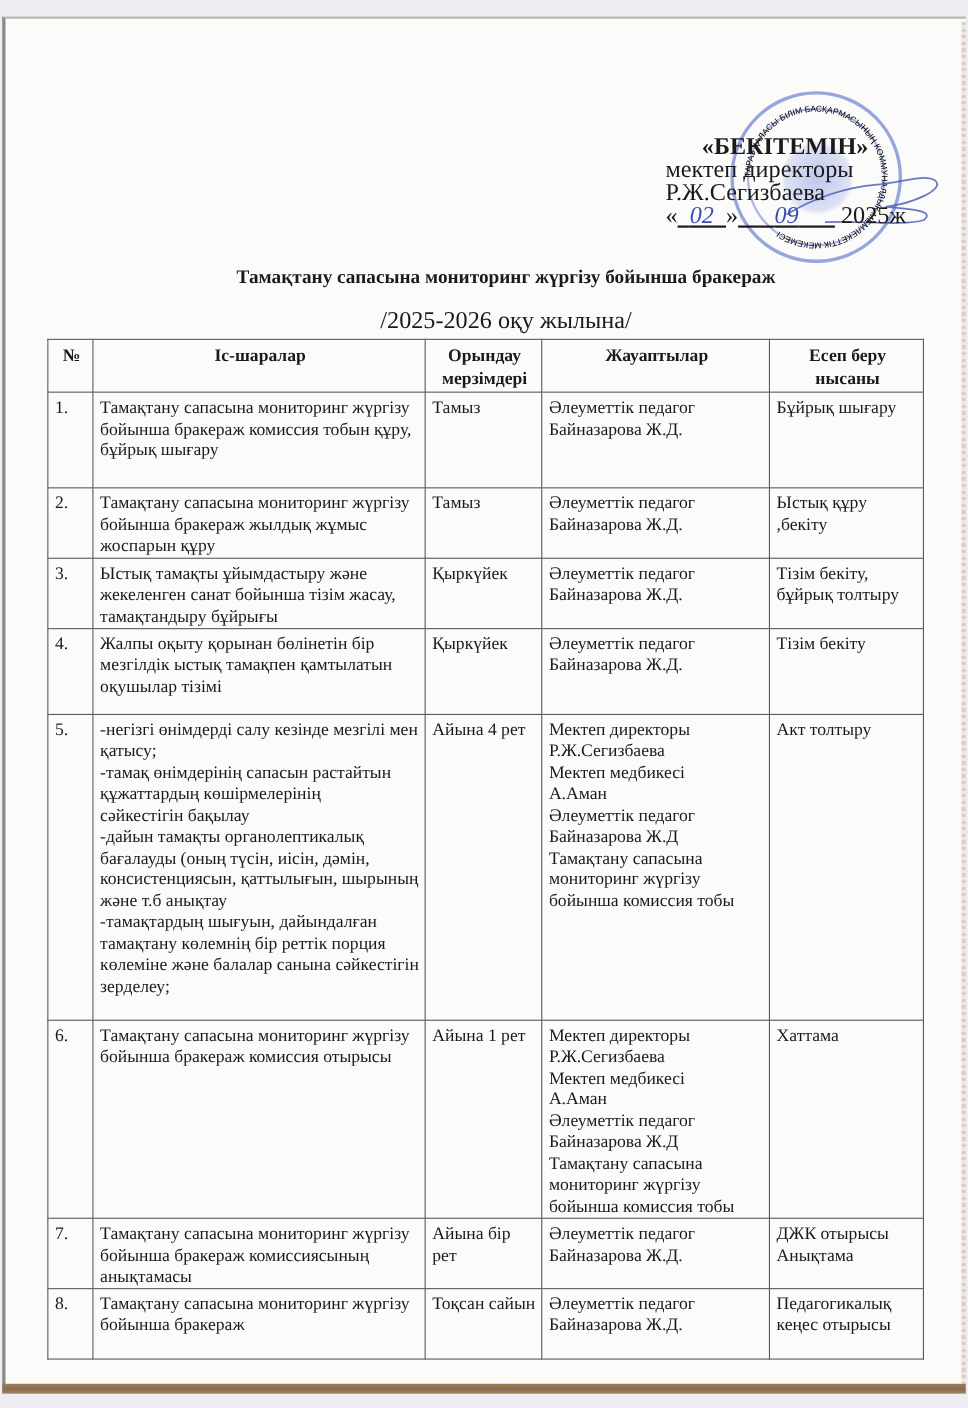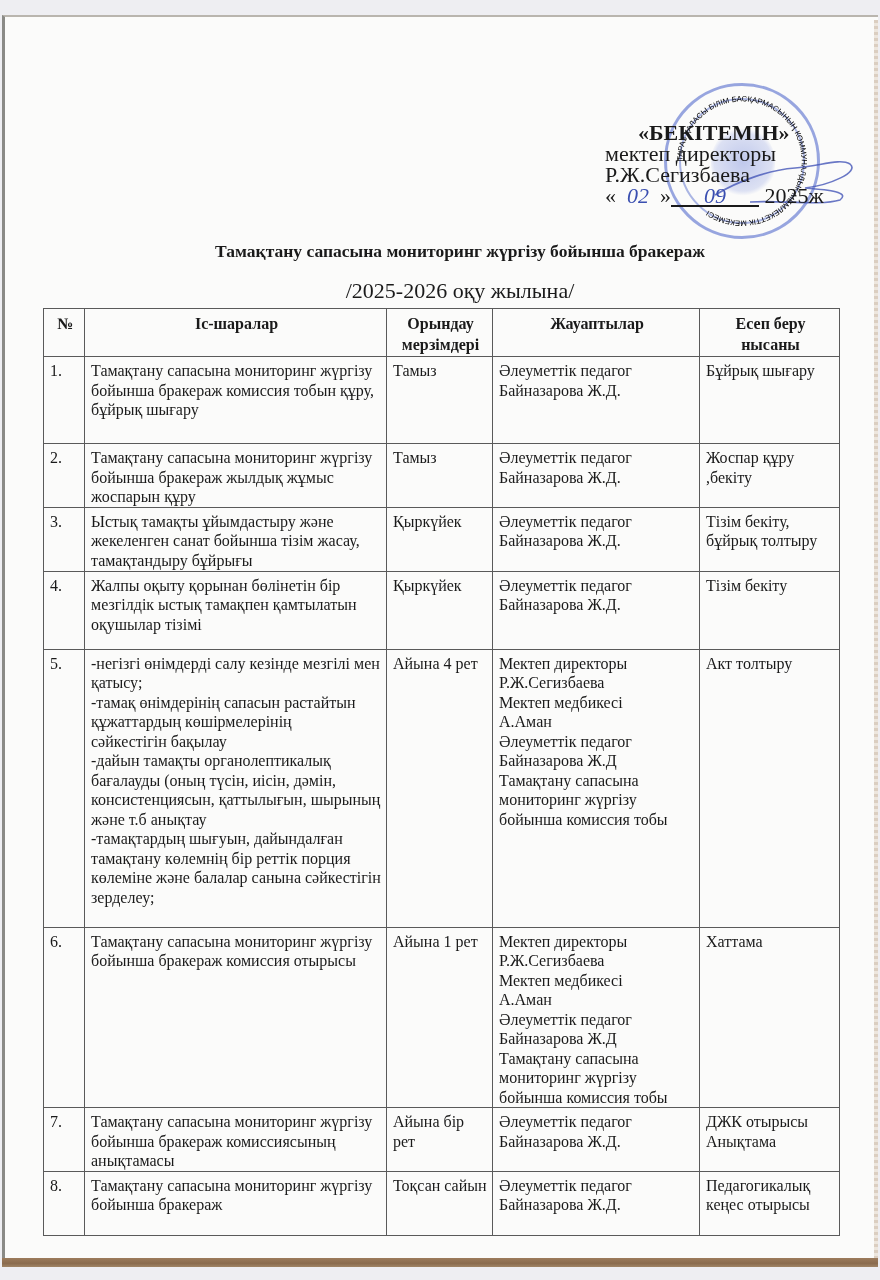--- a/index.html
+++ b/index.html
@@ -100,21 +100,21 @@
 </div>
 
 <svg class="signature" viewBox="0 0 150 60">
   <path d="M5,45 C30,30 60,20 85,18 C110,16 130,8 140,14 C150,22 120,35 95,38 C120,40 140,42 130,50 C110,56 70,50 40,52" fill="none" stroke="#4556b8" stroke-width="1.6" opacity=".8"></path>
 </svg>
 
 <div class="approve">
   <div class="title line">«БЕКІТЕМІН»</div>
   <div class="line">мектеп директоры</div>
   <div class="line">Р.Ж.Сегизбаева</div>
-  <div class="line"><span>«</span><span style="">&nbsp;&nbsp;<span class="date-day">02</span>&nbsp;&nbsp;</span><span>»</span><span style="text-decoration:underline;">&nbsp;&nbsp;&nbsp;&nbsp;&nbsp;&nbsp;<span class="date-month">09</span>&nbsp;&nbsp;&nbsp;&nbsp;&nbsp;&nbsp;</span>&nbsp;<span>2025ж</span></div>
+  <div class="line"><span>«</span><span style="text-decoration:underline;">&nbsp;&nbsp;<span class="date-day">02</span>&nbsp;&nbsp;</span><span>»</span><span style="text-decoration:underline;">&nbsp;&nbsp;&nbsp;&nbsp;&nbsp;&nbsp;<span class="date-month">09</span>&nbsp;&nbsp;&nbsp;&nbsp;&nbsp;&nbsp;</span>&nbsp;<span>2025ж</span></div>
 </div>
 
 <div class="doc-title">
   <div>Тамақтану сапасына мониторинг жүргізу бойынша бракераж</div>
 </div>
 <div class="doc-sub">/2025-2026 оқу жылына/</div>
 
 <table class="plan">
   <colgroup>
       <col class="c1">
@@ -138,21 +138,21 @@
     <td class="ml">Әлеуметтік педагог
 Байназарова Ж.Д.</td>
     <td class="ml">Бұйрық шығару</td>
   </tr>
   <tr class="r2">
     <td>2.</td>
     <td class="ml">Тамақтану сапасына мониторинг жүргізу бойынша  бракераж жылдық жұмыс жоспарын құру</td>
     <td class="ml">Тамыз</td>
     <td class="ml">Әлеуметтік педагог
 Байназарова Ж.Д.</td>
-    <td class="ml">Жоспар құру ,бекіту</td>
+    <td class="ml">Ыстық құру ,бекіту</td>
   </tr>
   <tr class="r3">
     <td>3.</td>
     <td class="ml">Ыстық тамақты ұйымдастыру және жекеленген санат бойынша тізім жасау, тамақтандыру бұйрығы</td>
     <td class="ml">Қыркүйек</td>
     <td class="ml">Әлеуметтік педагог
 Байназарова Ж.Д.</td>
     <td class="ml">Тізім бекіту, бұйрық толтыру</td>
   </tr>
   <tr class="r4">

